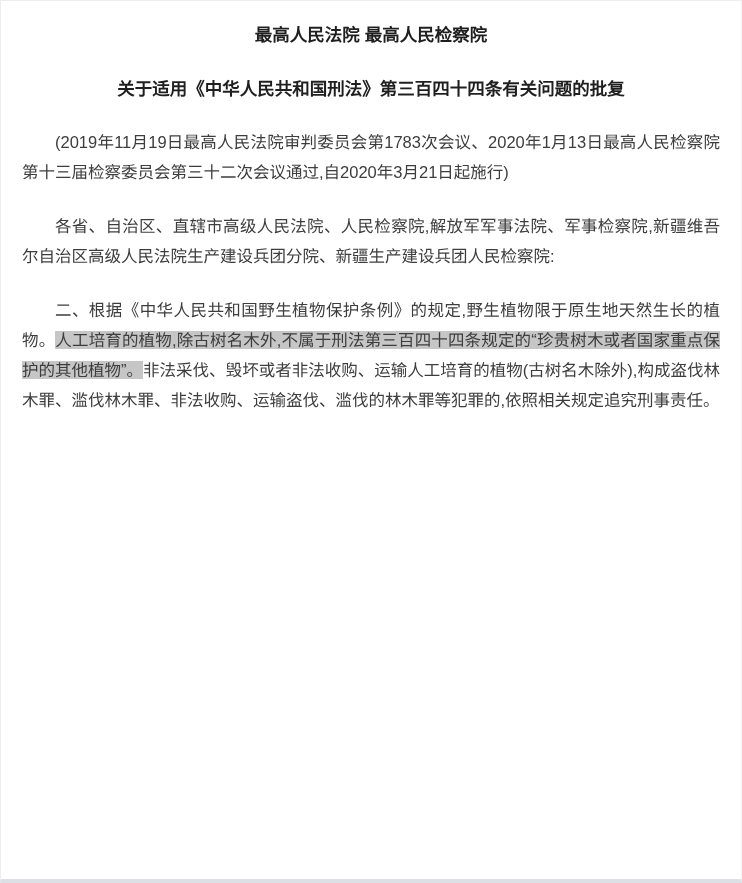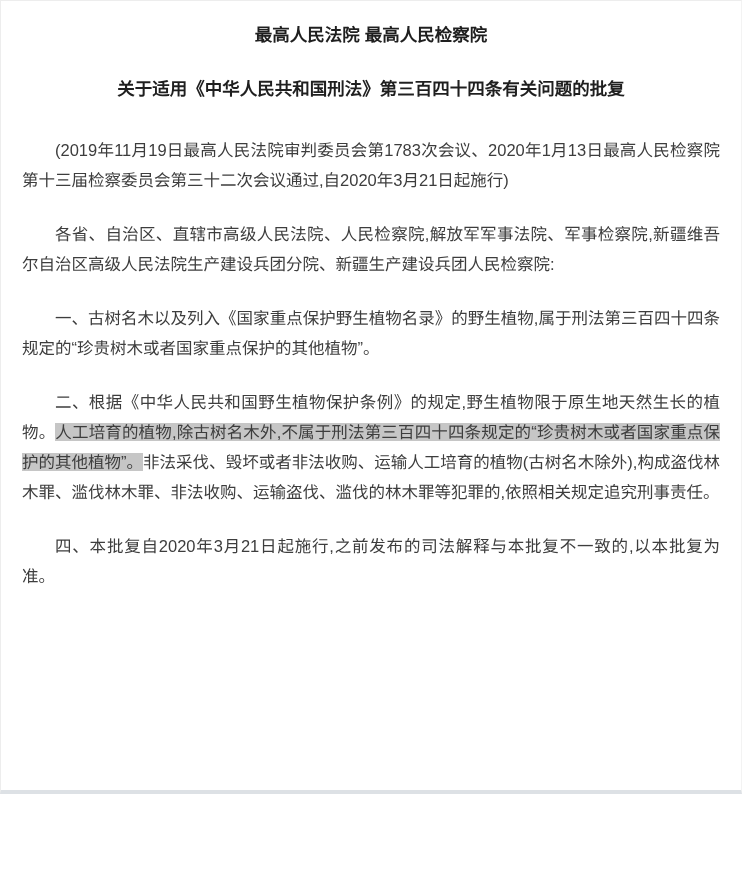--- a/index.html
+++ b/index.html
@@ -4,21 +4,21 @@
 <style>
   * { box-sizing: border-box; }
   html, body {
     margin: 0;
     padding: 0;
     background: #ffffff;
     font-family: "Liberation Sans", sans-serif;
   }
   .page {
     width: 742px;
-    height: 794px;
+    height: 883px;
     margin: 0;
     background: #ffffff;
     border-left: 1px solid #ededed;
     border-right: 1px solid #f3f3f3;
     border-top: 1px solid #ededed;
     border-bottom: 4px solid #dde1e5;
     padding: 22px 21px 6px 21px;
     overflow: hidden;
   }
   .doc-title {
@@ -39,21 +39,21 @@
   }
   .body-text p {
     margin: 24px 0 0 0;
     font-size: 16.5px;
     line-height: 30px;
     color: #3d3d3d;
     text-indent: 2em;
     text-align: justify;
   }
   .body-text p.first {
-    margin-top: 34px;
+    margin-top: 26px;
   }
   .hl {
     background: #c6c6c6;
   }
 </style>
 </head>
 <body>
 
 <div class="page">
 
@@ -61,22 +61,20 @@
 
   <h2 class="doc-subtitle">关于适用《中华人民共和国刑法》第三百四十四条有关问题的批复</h2>
 
   <div class="body-text">
 
     <p class="first">(2019年11月19日最高人民法院审判委员会第1783次会议、2020年1月13日最高人民检察院第十三届检察委员会第三十二次会议通过,自2020年3月21日起施行)</p>
 
     <p>各省、自治区、直辖市高级人民法院、人民检察院,解放军军事法院、军事检察院,新疆维吾尔自治区高级人民法院生产建设兵团分院、新疆生产建设兵团人民检察院:</p>
 
 
-    <p>一、古树名木以及列入《国家重点保护野生植物名录》的野生植物,属于刑法第三百四十四条规定的“珍贵树木或者国家重点保护的其他植物”。</p>
 
     <p><span>二、根据《中华人民共和国野生植物保护条例》的规定,野生植物限于原生地天然生长的植物。</span><span class="hl">人工培育的植物,除古树名木外,不属于刑法第三百四十四条规定的“珍贵树木或者国家重点保护的其他植物”。</span><span>非法采伐、毁坏或者非法收购、运输人工培育的植物(古树名木除外),构成盗伐林木罪、滥伐林木罪、非法收购、运输盗伐、滥伐的林木罪等犯罪的,依照相关规定追究刑事责任。</span></p>
 
 
 
-    <p>四、本批复自2020年3月21日起施行,之前发布的司法解释与本批复不一致的,以本批复为准。</p>
 
   </div>
 </div>
 
 </body></html>

